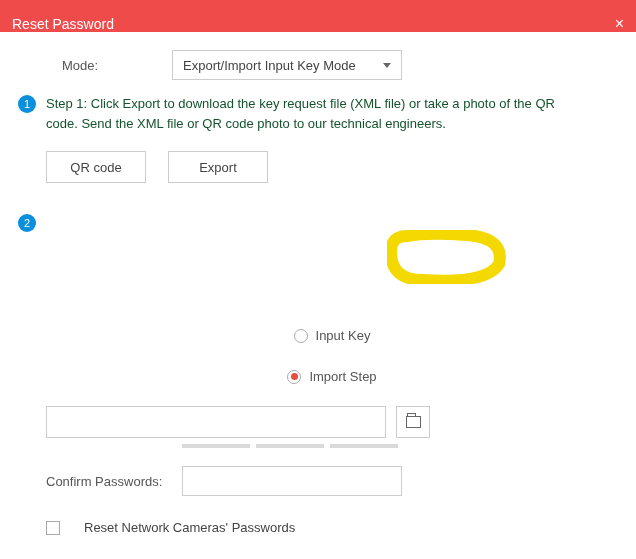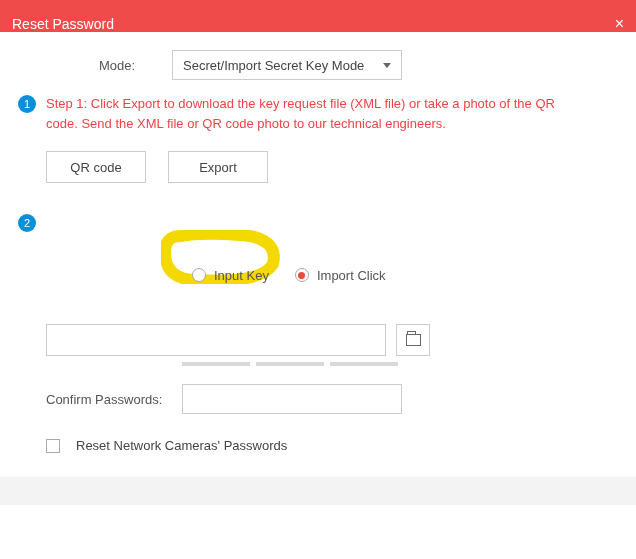--- a/index.html
+++ b/index.html
@@ -25,21 +25,21 @@
   .body {
     padding: 18px 18px 24px 18px;
     background: #fff;
     position: relative;
   }
   .row-mode {
     display: flex;
     align-items: center;
     margin: 0 0 14px 44px;
   }
-  .mode-label { width: 110px; color: #555; text-align: center; }
+  .mode-label { width: 110px; color: #555; }
   .mode-select {
     border: 1px solid #ccc;
     height: 30px;
     width: 230px;
     display: flex;
     align-items: center;
     justify-content: space-between;
     padding: 0 10px;
     cursor: pointer;
     background: #fff;
@@ -54,21 +54,21 @@
     flex-shrink: 0;
     width: 18px; height: 18px;
     background: #0a8fdc;
     color: #fff;
     border-radius: 50%;
     font-size: 11px;
     display: flex; align-items: center; justify-content: center;
     margin-right: 10px;
     margin-top: 1px;
   }
-  .step-text { color: #ef4444; line-height: 1.5; max-width: 520px; }
+  .step-text { color: #14532d; line-height: 1.5; max-width: 520px; }
   .btn-row {
     display: flex;
     gap: 22px;
     margin: 18px 0 0 28px;
   }
   .btn {
     border: 1px solid #ccc;
     background: #fff;
     height: 32px;
     min-width: 100px;
@@ -79,20 +79,21 @@
     font-size: 13px;
     color: #444;
   }
   
   .options-row {
     display: flex;
     align-items: center;
     gap: 26px;
     margin: 16px 0 0 28px;
     position: relative;
+    flex-direction: column;
   }
   .radio {
     display: inline-flex;
     align-items: center;
     gap: 8px;
     cursor: pointer;
     color: #555;
   }
   .radio .dot {
     width: 14px; height: 14px; border: 1px solid #aaa; border-radius: 50%;
@@ -152,21 +153,21 @@
     height: 30px;
     width: 220px;
     padding: 0 8px;
     font-size: 13px;
   }
   .strength {
     display: flex; gap: 6px; margin: 6px 0 0 164px;
   }
   .strength span { width: 68px; height: 4px; background: #d9d9d9; }
   .checkbox-row {
-    display: flex; align-items: center; gap: 16px;
+    display: flex; align-items: center; gap: 24px;
     margin: 24px 0 0 28px;
   }
   .checkbox-box {
     width: 14px; height: 14px; border: 1px solid #aaa; background: #fff;
   }
   .footer {
     background: #f3f3f3;
     padding: 14px 18px;
     display: flex;
     justify-content: flex-end;
@@ -179,21 +180,21 @@
 <div class="titlebar">
   <span>Reset Password</span>
   <span class="close-x">×</span>
 </div>
 
 <div class="body">
 
   <div class="row-mode">
     <span class="mode-label">Mode:</span>
     <div class="mode-select">
-      <span>Secret/Import Secret Key Mode</span>
+      <span>Export/Import Input Key Mode</span>
       <span class="caret"></span>
     </div>
   </div>
 
   <div class="step">
     <div class="step-num">1</div>
     <div class="step-text">Step 1: Click Export to download the key request file (XML file) or take a photo of the QR code. Send the XML file or QR code photo to our technical engineers.</div>
   </div>
   <div class="btn-row">
     <div class="btn">QR code</div>
@@ -211,21 +212,21 @@
       </svg>
     </div>
     <label class="radio">
       <span class="dot"></span>
       <span>Input Key</span>
     </label>
     <label class="radio checked">
       <span class="dot">
           <span class="inner"></span>
         </span>
-      <span>Import Click</span>
+      <span>Import Step</span>
     </label>
   </div>
 
   <div class="file-row">
     <input class="file-input" type="text" value="" style="">
     <div class="browse-btn">
       <span class="folder-icon"></span>
     </div>
   </div>
 

